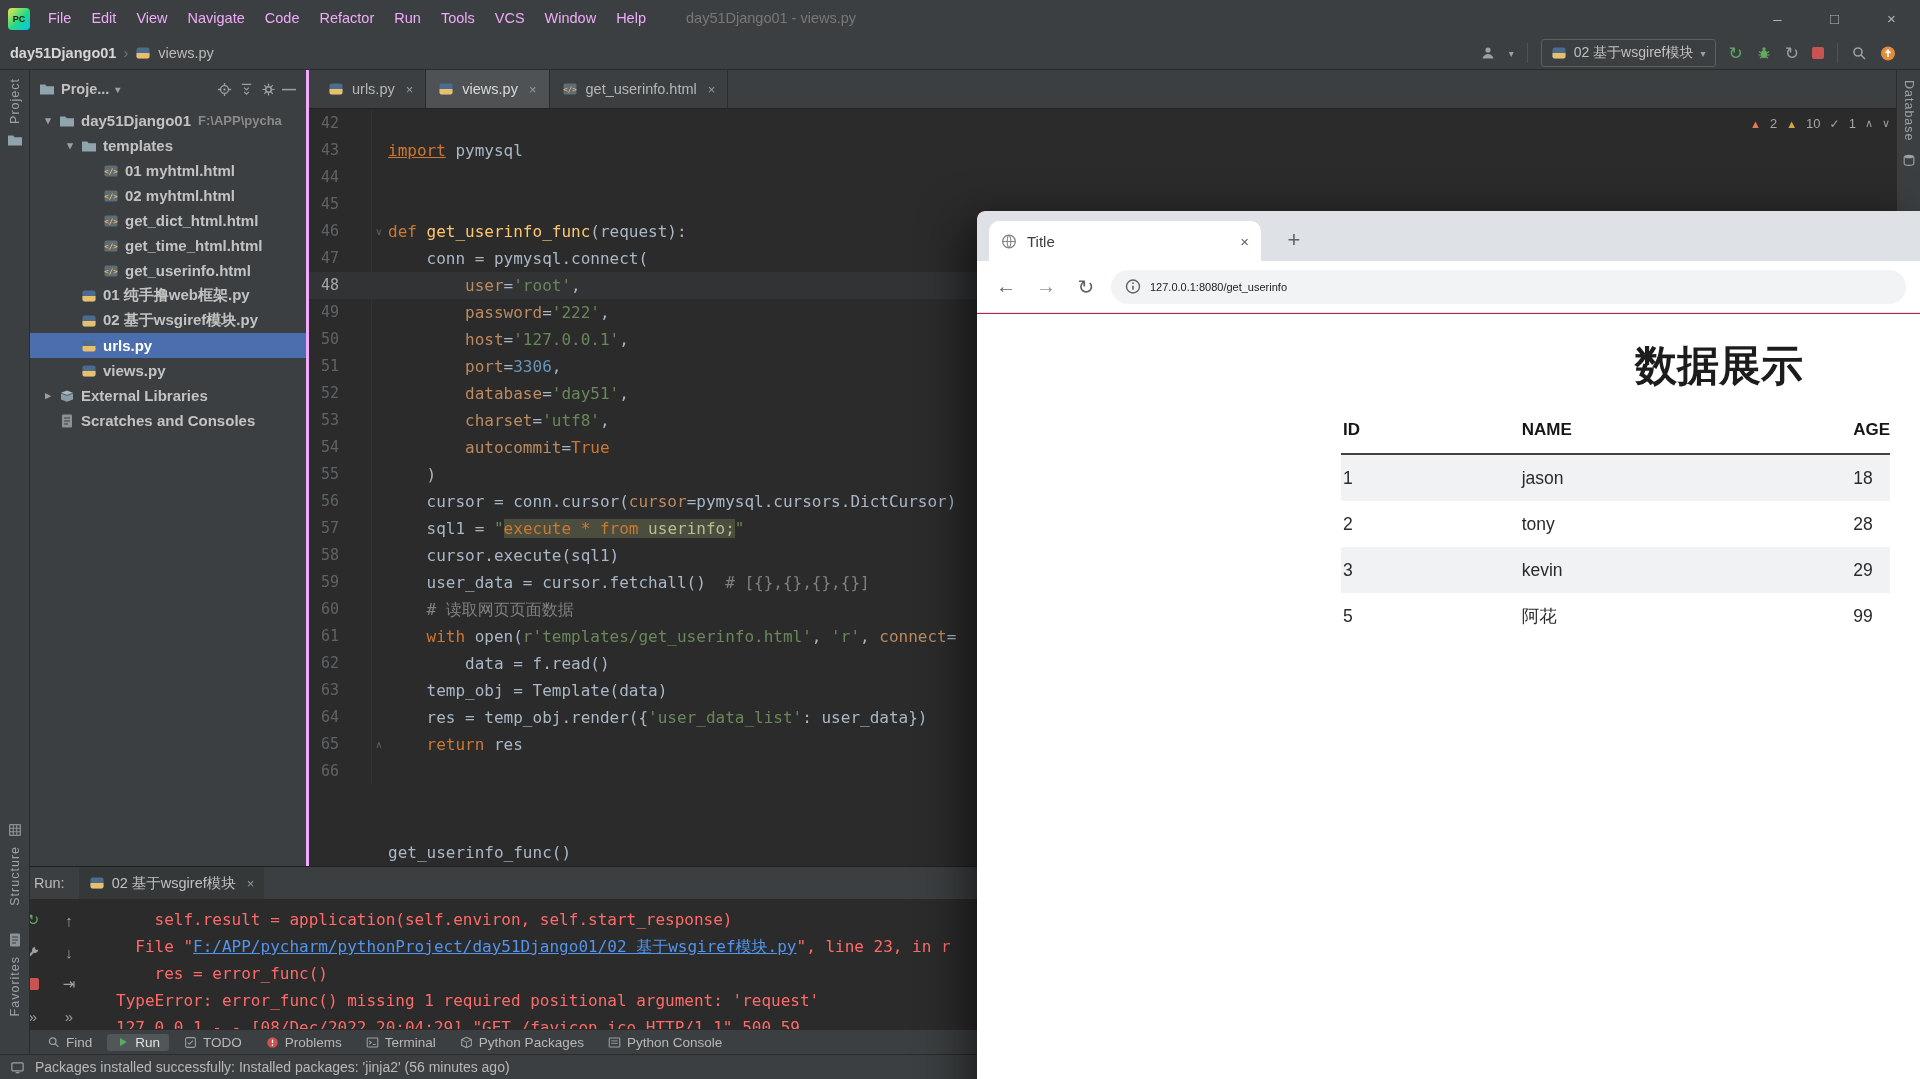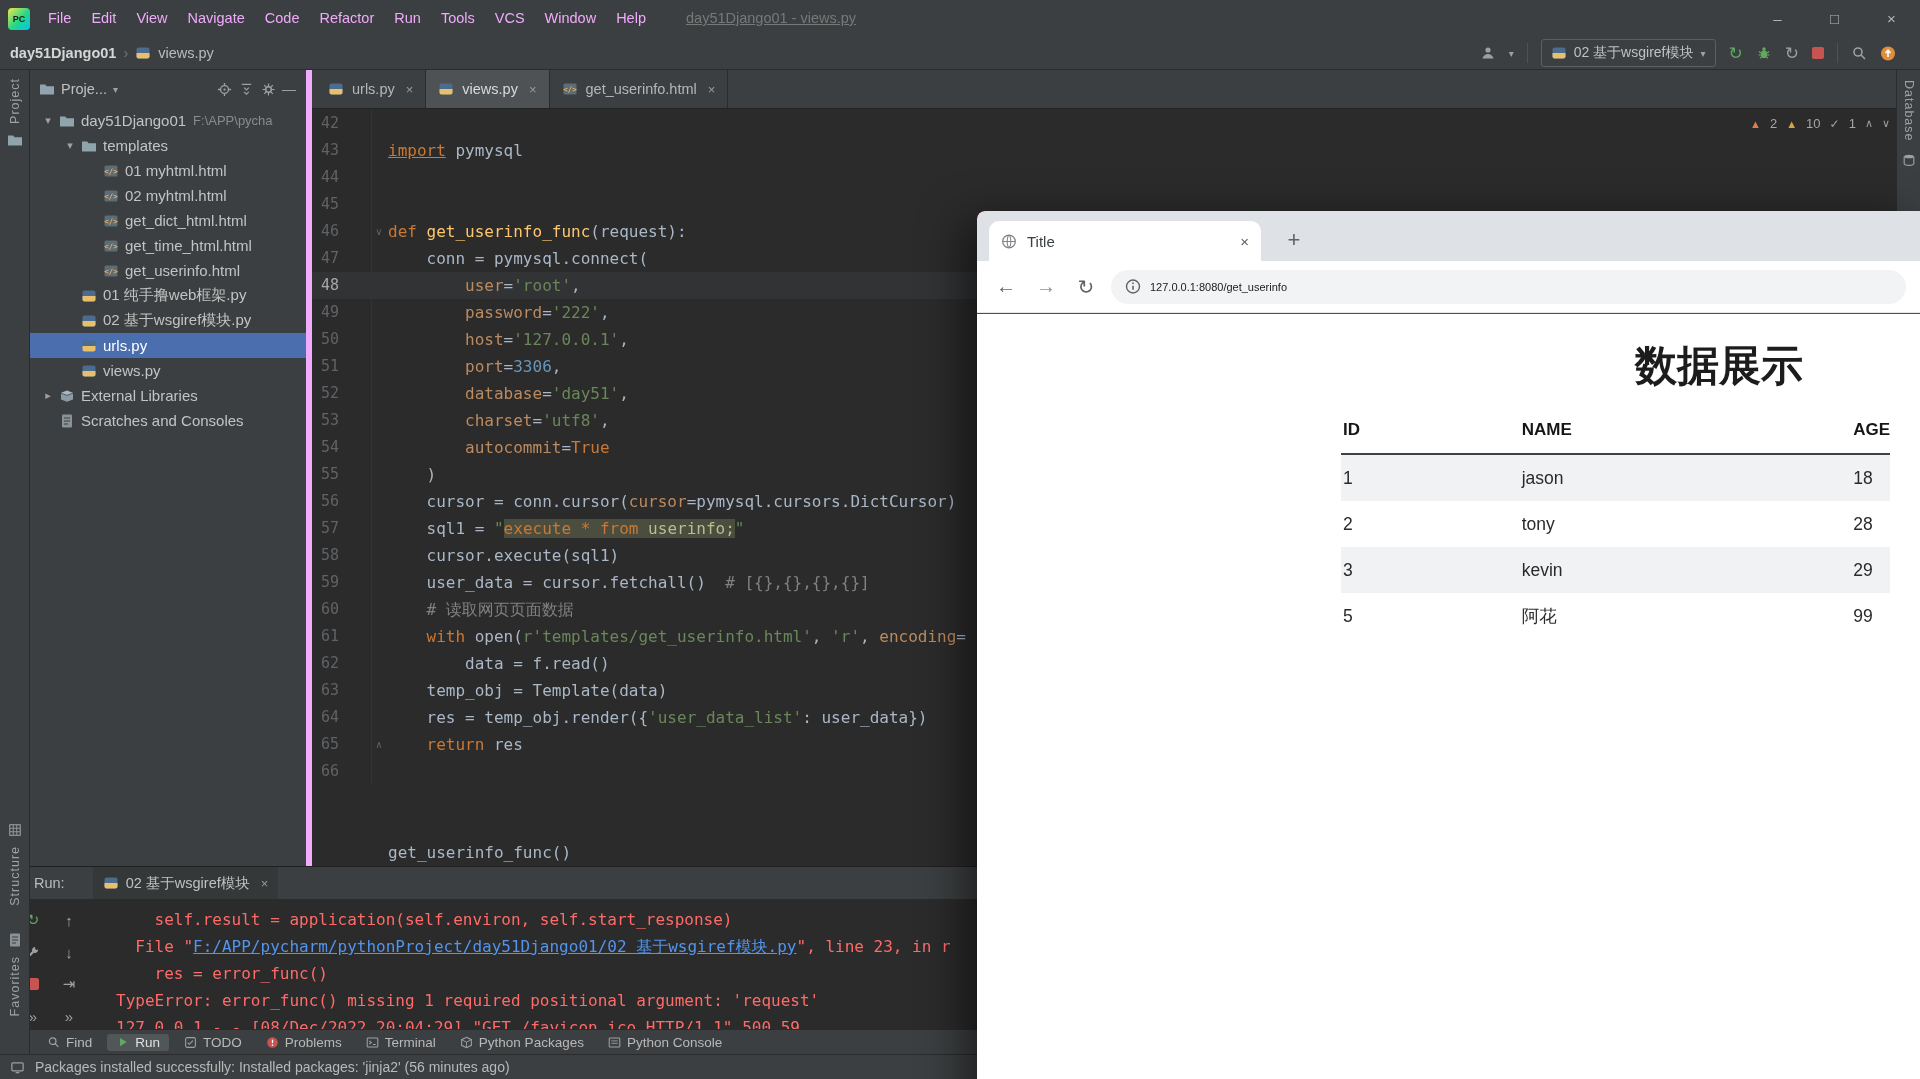--- a/index.html
+++ b/index.html
@@ -8,21 +8,21 @@
   .ic{display:inline-flex;width:16px;height:16px;align-items:center;justify-content:center;flex:none;}
   .ic svg{display:block;}
 
   
   #menubar{position:absolute;left:0;top:0;width:1920px;height:37px;background:#3c3f41;
            display:flex;align-items:center;border-bottom:1px solid #2b2b2b;}
   .logo{width:22px;height:22px;margin:0 8px 0 8px;border-radius:4px;flex:none;
         background:linear-gradient(135deg,#f7e64a 0%,#21d789 55%,#07c3f2 100%);
         color:#1b1b1b;font-size:9px;font-weight:bold;display:flex;align-items:center;justify-content:center;text-align:center;}
   .menu-item{padding:0 10px;font-size:14.5px;color:#f0abfc;line-height:37px;cursor:default;}
-  #win-title{position:absolute;left:686px;top:0;line-height:37px;font-size:14.5px;color:#787878;text-decoration:underline;}
+  #win-title{position:absolute;left:686px;top:0;line-height:37px;font-size:14.5px;color:#787878;}
   #win-controls{position:absolute;right:0;top:0;height:37px;display:flex;}
   #win-controls span{width:57px;height:37px;display:flex;align-items:center;justify-content:center;
                      color:#b4b4b4;font-size:15px;}
 
   
   #navbar{position:absolute;left:0;top:37px;width:1920px;height:33px;background:#3c3f41;
           border-bottom:1px solid #2b2b2b;display:flex;align-items:center;padding:0 10px;box-sizing:border-box;}
   .crumbs{display:flex;align-items:center;gap:7px;font-size:14.5px;}
   .crumb-proj{color:#d6d6d6;font-weight:bold;}
   .crumb-sep{color:#777;}
@@ -42,21 +42,21 @@
   .strip-item{position:absolute;left:0;width:29px;display:flex;flex-direction:column;align-items:center;gap:8px;}
 
   
   #right-strip{position:absolute;right:0;top:70px;width:24px;height:148px;background:#3c3f41;
                border-left:1px solid #2b2b2b;z-index:6;display:flex;flex-direction:column;align-items:center;
                padding-top:10px;gap:10px;box-sizing:border-box;}
   #right-strip .vtext{writing-mode:vertical-rl;transform:none;}
 
   
   #project{position:absolute;left:29px;top:70px;width:277px;height:796px;background:#3c3f41;
-           border-right:6px solid #f0abfc;z-index:3;}
+           border-right:3px solid #f0abfc;z-index:3;font-weight:bold;}
   #project-header{height:38px;display:flex;align-items:center;padding:0 10px;gap:6px;font-size:14.5px;color:#c0c0c0;}
   #project-header .spacer{flex:1;}
   #tree{font-size:15px;}
   .trow{height:25px;display:flex;align-items:center;white-space:nowrap;overflow:hidden;cursor:default;}
   .trow .arrow{width:22px;text-align:center;color:#9da0a3;font-size:11px;flex:none;}
   .trow .tlabel{margin-left:6px;color:#c3c3c3;}
   .trow .tpath{margin-left:7px;color:#8a8a8a;font-size:13px;}
   .trow.sel{background:var(--sel,#4b6eaf);}
   .trow.sel .tlabel{color:#ffffff;}
 
@@ -86,21 +86,21 @@
   .tk-f{color:var(--fn,#ffc66d);} .tk-p{color:var(--par,#bc8a5f);}
   .tk-ik{color:var(--kw,#cc7832);background:#4b4d3e;} .tk-it{color:#b9bd8f;background:#4b4d3e;}
   #editor-crumb{position:absolute;left:0;right:0;bottom:0;height:27px;line-height:27px;
                 padding-left:82px;font-size:16px;color:#a9b7c6;background:#2b2b2b;
                 font-family:"DejaVu Sans Mono",monospace;}
 
   
   #run-panel{position:absolute;left:0;top:866px;width:1920px;height:163px;background:#2b2b2b;
              border-top:1px solid #202020;}
   #run-header{height:32px;background:#3c3f41;border-bottom:1px solid #2b2b2b;display:flex;
-              align-items:center;padding-left:34px;gap:28px;font-size:14.5px;}
+              align-items:center;padding-left:34px;gap:14px;font-size:14.5px;}
   .run-tab{display:flex;align-items:center;gap:7px;padding:0 10px;height:32px;background:#353839;color:#c0c0c0;}
   .run-tab .x{color:#9a9a9a;font-size:13px;margin-left:4px;}
   #run-tools{position:absolute;left:0;top:32px;bottom:0;width:96px;}
   .rt{position:absolute;width:22px;height:22px;display:flex;align-items:center;justify-content:center;
       font-size:15px;color:#9da0a3;}
   #console{padding:6px 0 0 116px;font-family:"DejaVu Sans Mono",monospace;font-size:16px;line-height:27px;
            color:var(--err,#ff6b68);white-space:pre;}
   #console a{color:var(--link,#5394ec);text-decoration:underline;}
 
   
@@ -542,21 +542,21 @@
           <span class="lc"><span class="tk-t">    user_data = cursor.fetchall()  </span><span class="tk-c"># [{},{},{},{}]</span></span>
         </div>
         <div class="cl">
           <span class="ln">60</span>
           <span class="foldcol"></span>
           <span class="lc"><span class="tk-c">    # 读取网页页面数据</span></span>
         </div>
         <div class="cl">
           <span class="ln">61</span>
           <span class="foldcol"></span>
-          <span class="lc"><span class="tk-k">    with</span><span class="tk-t"> open(</span><span class="tk-s">r'templates/get_userinfo.html'</span><span class="tk-t">, </span><span class="tk-s">'r'</span><span class="tk-t">, </span><span class="tk-p">encoding</span><span class="tk-t">=</span></span>
+          <span class="lc"><span class="tk-k">    with</span><span class="tk-t"> open(</span><span class="tk-s">r'templates/get_userinfo.html'</span><span class="tk-t">, </span><span class="tk-s">'r'</span><span class="tk-t">, </span><span class="tk-p">connect</span><span class="tk-t">=</span></span>
         </div>
         <div class="cl">
           <span class="ln">62</span>
           <span class="foldcol"></span>
           <span class="lc"><span class="tk-t">        data = f.read()</span></span>
         </div>
         <div class="cl">
           <span class="ln">63</span>
           <span class="foldcol"></span>
           <span class="lc"><span class="tk-t">    temp_obj = Template(data)</span></span>

